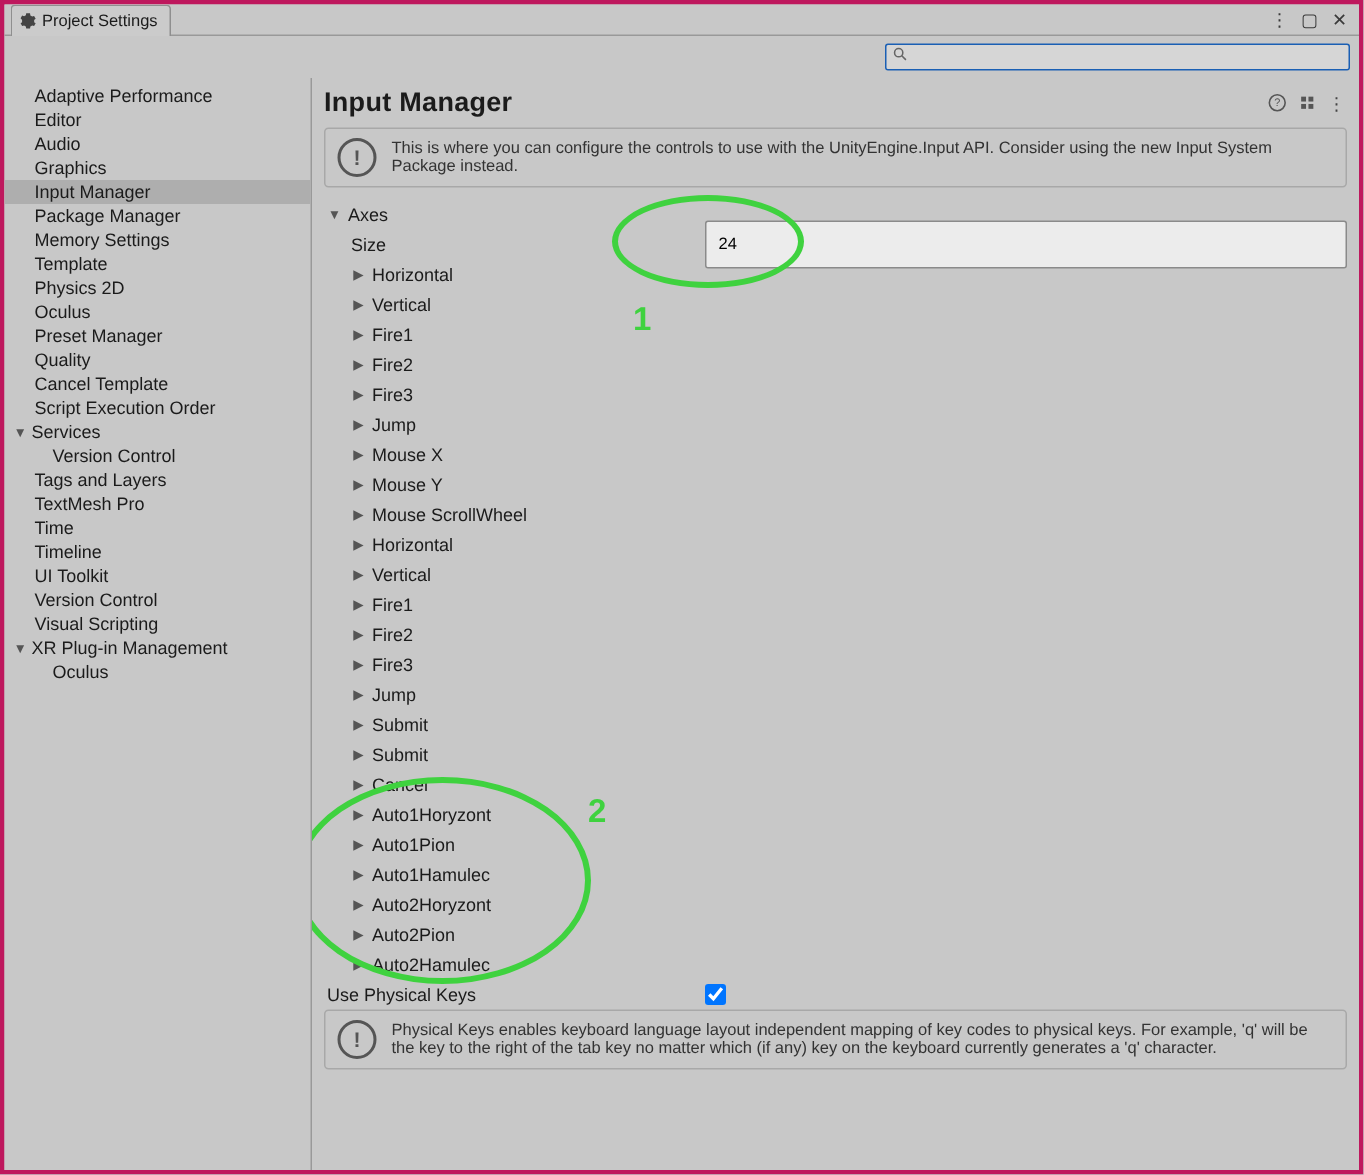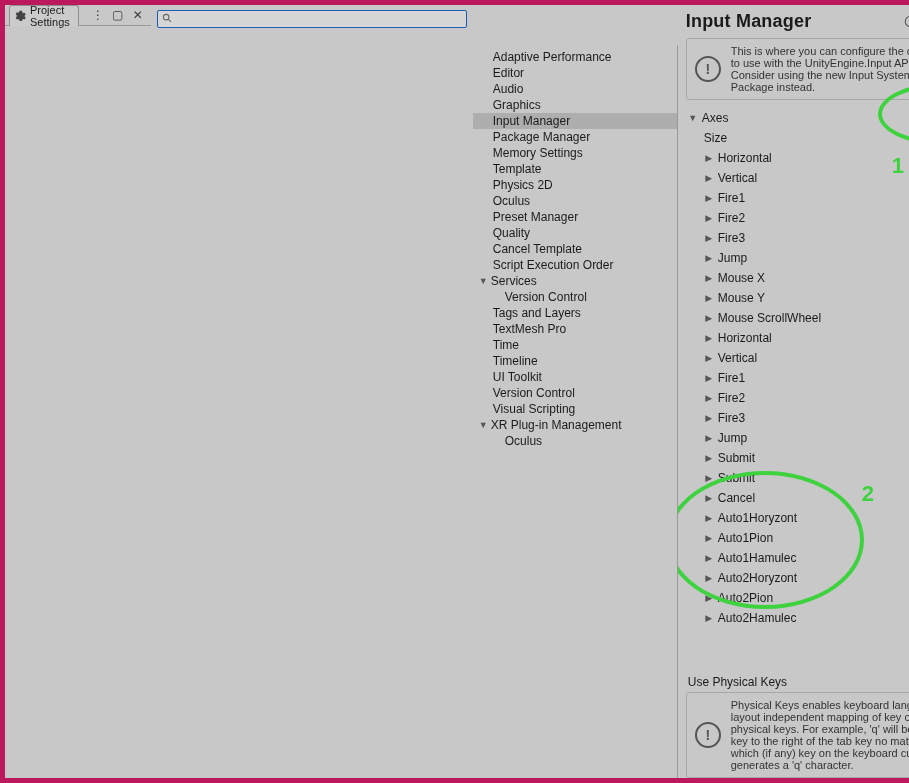--- a/index.html
+++ b/index.html
@@ -11,23 +11,24 @@
     font-size: 12px;
     color: #1b1b1b;
     background: #c8c8c8;
     overflow: hidden;
   }
   .window {
     width: 909px;
     height: 783px;
     background: #c8c8c8;
     display: flex;
-    flex-direction: row;
+    flex-direction: column;
     box-sizing: border-box;
-    border: 5px solid #be185d;
+    border: 3px solid #be185d;
+    justify-content: center;
   }
   
   .titlebar {
     display: flex;
     align-items: center;
     height: 20px;
     background: #c8c8c8;
     border-bottom: 1px solid #999;
     padding: 0 4px;
     gap: 6px;
@@ -102,21 +103,20 @@
     flex:1;
     display:flex;
     min-height:0;
   }
   .sidebar {
     width:204px;
     border-right:1px solid #999;
     background:#c8c8c8;
     overflow:auto;
     padding-top:4px;
-    margin-top:40px;
   }
   .side-item, .side-group, .side-child {
     display:flex;
     align-items:center;
     height:16px;
     padding:0 6px;
     font-size:12px;
     white-space:nowrap;
     cursor:default;
   }
@@ -235,21 +235,20 @@
     padding:0 8px;
     box-sizing:border-box;
     border-radius:2px;
   }
 
   .phys-row {
     display:flex;
     align-items:center;
     height:20px;
     padding-left:2px;
-    margin-top:44px;
   }
   .phys-label {
     width: 248px;
   }
   .phys-check {
     width:14px;height:14px;
   }
 
   
   .anno {

